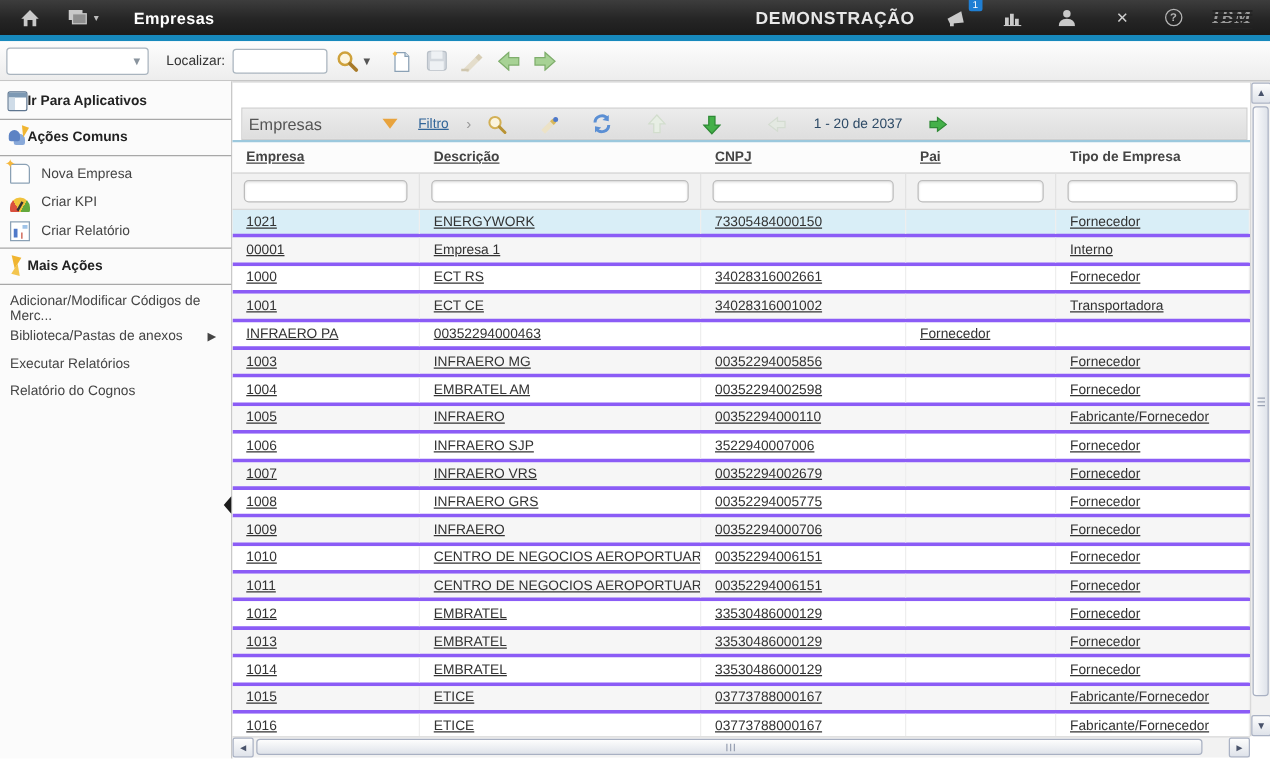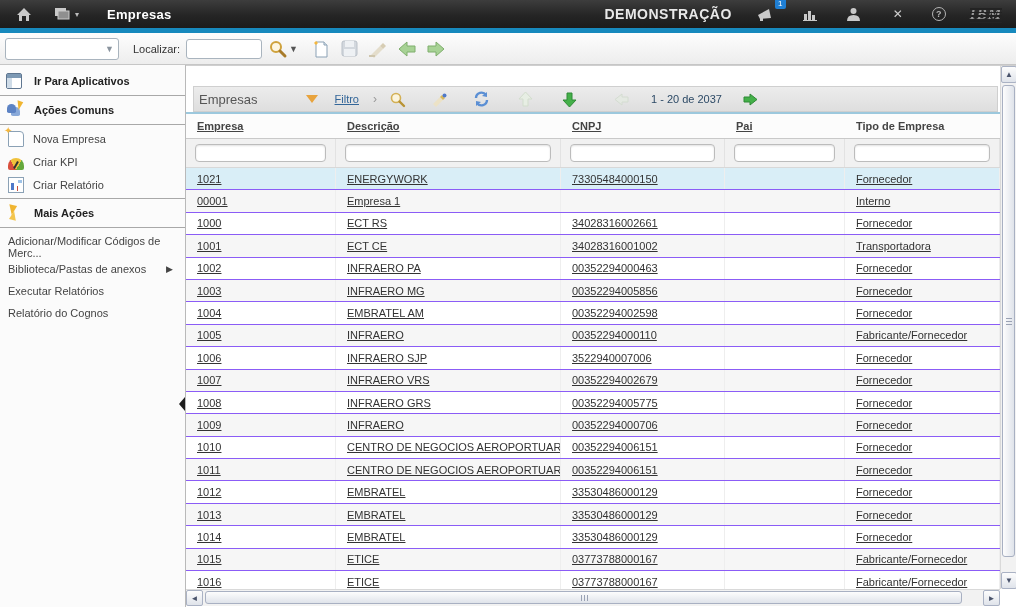--- a/index.html
+++ b/index.html
@@ -38,21 +38,21 @@
     border:1px solid #a9b4be; border-radius:3px; display:flex; align-items:center; }
   .combobox .cb-arrow { margin-left:auto; margin-right:4px; color:#8a949e; font-size:9px; }
   .find-label { margin-left:14px; color:#333; }
   .find-input { margin-left:6px; width:76px; height:20px; border:1px solid #a9b4be; border-radius:3px; background:#fff; padding:0 4px; font:11px "Liberation Sans",sans-serif; }
   .tool-ic { display:inline-flex; align-items:center; justify-content:center; height:24px; }
   .mag-caret { color:#555; font-size:9px; margin:0 4px 0 1px; }
   .tool-gap { width:9px; }
 
   
   .sidebar { position:absolute; left:0; top:65px; width:186px; height:542px; background:#fbfbfb; border-right:1px solid #b9b9b9; }
-  .side-head { display:flex; align-items:center; gap:12px; height:24px; padding-left:6px; font-weight:bold; color:#222; }
+  .side-head { display:flex; align-items:center; gap:0; height:24px; padding-left:6px; font-weight:bold; color:#222; }
   .side-item { display:flex; align-items:center; gap:9px; height:23px; padding-left:8px; color:#444; }
   .side-plain { display:flex; align-items:center; height:22px; padding-left:8px; color:#444; position:relative; }
   .side-div { border-top:1px solid #a8a8a8; margin:2px 0; }
   .submenu-arrow { position:absolute; right:12px; color:#444; font-size:9px; }
   .collapse-handle { position:absolute; left:179px; top:332px; width:0; height:0;
     border-top:7px solid transparent; border-bottom:7px solid transparent; border-right:6px solid #1c1c1c; }
 
   
   .sicon { display:inline-block; width:16px; height:16px; position:relative; flex:0 0 16px; }
   .ic-window { background:#fff; border:1px solid #5f7690; border-radius:2px; }
@@ -91,21 +91,21 @@
   
   .grid-row { display:grid; grid-template-columns:150px 225px 164px 120px 155px; width:814px; }
   .thead { position:absolute; left:0; top:48px; height:25px; background:#fcfcfc; border-bottom:1px solid #c9c9c9; }
   .th { display:flex; align-items:center; padding-left:11px; font-weight:bold; color:#444; }
   .th-link { text-decoration:underline; }
   .filter-row { position:absolute; left:0; top:73px; height:29px; background:#f1f1f1; border-bottom:1px solid #d8d8d8; }
   .fcell { display:flex; align-items:center; padding:0 9px 0 9px; border-right:1px solid #e2e2e2; }
   .fcell input { width:100%; height:18px; border:1px solid #bcbcbc; border-radius:4px; background:#fff;
     box-shadow:inset 0 1px 2px rgba(0,0,0,.12); font:11px "Liberation Sans",sans-serif; padding:0 4px; }
   .tbody { position:absolute; left:0; top:102px; width:814px; height:421px; overflow:hidden; }
-  .trow { height:22.4px; border-bottom:1px solid #8b5cf6; background:#fff; }
+  .trow { height:22.4px; border-bottom:3px solid #8b5cf6; background:#fff; }
   .trow.alt { background:#f6f6f6; }
   .trow.sel { background:#d9eef7; }
   .td { display:flex; align-items:center; padding-left:11px; overflow:hidden; white-space:nowrap; border-right:1px solid #eeeeee; }
   .td a { color:#333; text-decoration:underline; }
 
   
   .vscroll { position:absolute; right:0; top:0; width:16px; height:523px; background:#f2f2f2; border-left:1px solid #d9d9d9; }
   .sbtn { position:absolute; width:16px; height:17px; background:linear-gradient(#fdfdfd,#dfe3ea); border:1px solid #aab2c4; border-radius:2px;
     display:flex; align-items:center; justify-content:center; font-size:8px; color:#49536b; }
   .vthumb { position:absolute; left:1px; top:19px; width:13px; height:472px; background:linear-gradient(to right,#fdfdfd,#dfe3ea); border:1px solid #a8b0c2; border-radius:3px; }
@@ -406,23 +406,20 @@
           <div class="td">
             <a href="#">34028316001002</a>
           </div>
           <div class="td"></div>
           <div class="td">
             <a href="#">Transportadora</a>
           </div>
         </div>
         <div class="trow grid-row">
           <div class="td">
-            <a href="#">1002</a>
-          </div>
-          <div class="td">
             <a href="#">INFRAERO PA</a>
           </div>
           <div class="td">
             <a href="#">00352294000463</a>
           </div>
           <div class="td"></div>
           <div class="td">
             <a href="#">Fornecedor</a>
           </div>
         </div>

